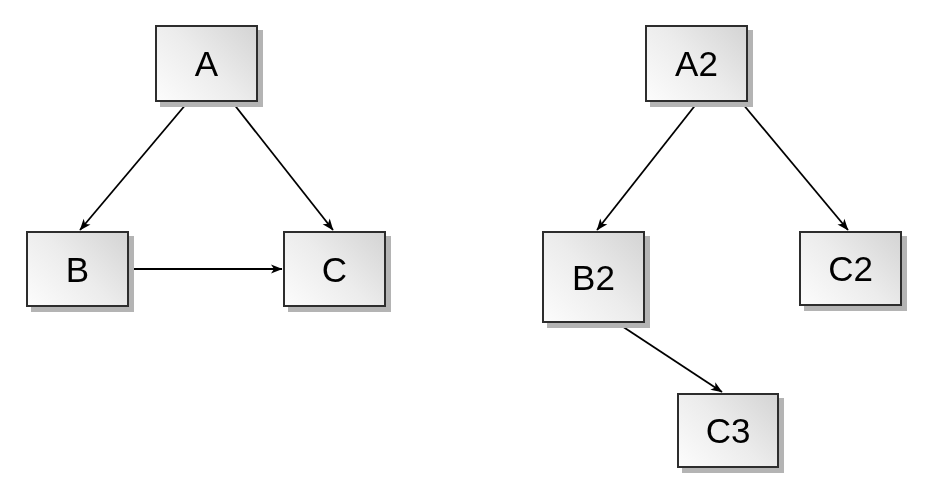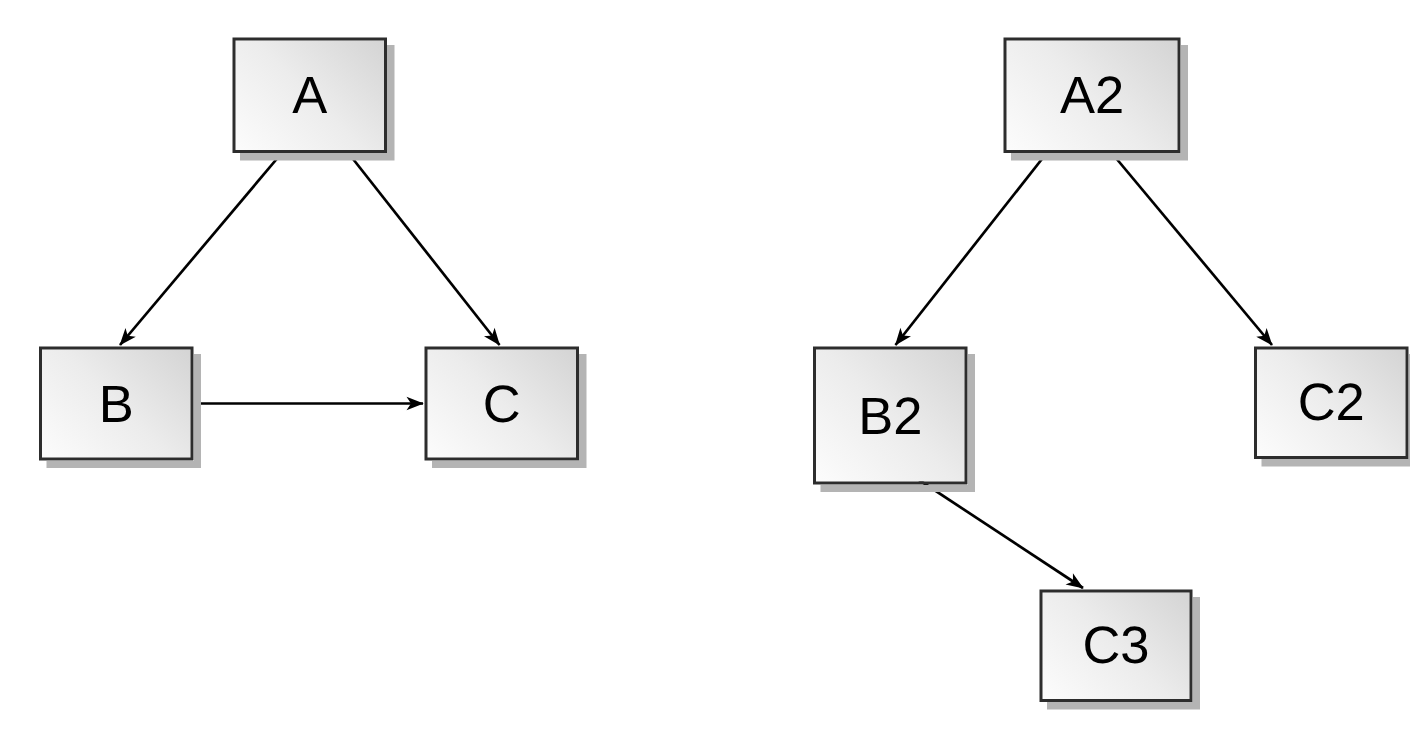--- a/index.html
+++ b/index.html
@@ -67,26 +67,26 @@
   <div id="node-layer">
       <div class="node" style="left: 155px; top: 25px; width: 103px; height: 77px; border-color: rgb(45, 45, 45); box-shadow: rgb(180, 180, 180) 5px 5px 0px 0px; background: linear-gradient(45deg, rgb(252, 252, 252) 0%, rgb(236, 236, 236) 50%, rgb(212, 212, 212) 100%);">
         <span class="node-label" style="color: rgb(0, 0, 0);">A</span>
       </div>
       <div class="node" style="left: 26px; top: 231px; width: 103px; height: 76px; border-color: rgb(45, 45, 45); box-shadow: rgb(180, 180, 180) 5px 5px 0px 0px; background: linear-gradient(45deg, rgb(252, 252, 252) 0%, rgb(236, 236, 236) 50%, rgb(212, 212, 212) 100%);">
         <span class="node-label" style="color: rgb(0, 0, 0);">B</span>
       </div>
       <div class="node" style="left: 283px; top: 231px; width: 103px; height: 76px; border-color: rgb(45, 45, 45); box-shadow: rgb(180, 180, 180) 5px 5px 0px 0px; background: linear-gradient(45deg, rgb(252, 252, 252) 0%, rgb(236, 236, 236) 50%, rgb(212, 212, 212) 100%);">
         <span class="node-label" style="color: rgb(0, 0, 0);">C</span>
       </div>
-      <div class="node" style="left: 669px; top: 25px; width: 118px; height: 77px; border-color: rgb(45, 45, 45); box-shadow: rgb(180, 180, 180) 5px 5px 0px 0px; background: linear-gradient(45deg, rgb(252, 252, 252) 0%, rgb(236, 236, 236) 50%, rgb(212, 212, 212) 100%);">
+      <div class="node" style="left: 645px; top: 25px; width: 103px; height: 77px; border-color: rgb(45, 45, 45); box-shadow: rgb(180, 180, 180) 5px 5px 0px 0px; background: linear-gradient(45deg, rgb(252, 252, 252) 0%, rgb(236, 236, 236) 50%, rgb(212, 212, 212) 100%);">
         <span class="node-label" style="color: rgb(0, 0, 0);">A2</span>
       </div>
       <div class="node" style="left: 542px; top: 231px; width: 103px; height: 92px; border-color: rgb(45, 45, 45); box-shadow: rgb(180, 180, 180) 5px 5px 0px 0px; background: linear-gradient(45deg, rgb(252, 252, 252) 0%, rgb(236, 236, 236) 50%, rgb(212, 212, 212) 100%);">
         <span class="node-label" style="color: rgb(0, 0, 0);">B2</span>
       </div>
-      <div class="node" style="left: 836px; top: 231px; width: 103px; height: 75px; border-color: rgb(45, 45, 45); box-shadow: rgb(180, 180, 180) 5px 5px 0px 0px; background: linear-gradient(45deg, rgb(252, 252, 252) 0%, rgb(236, 236, 236) 50%, rgb(212, 212, 212) 100%);">
+      <div class="node" style="left: 799px; top: 231px; width: 103px; height: 75px; border-color: rgb(45, 45, 45); box-shadow: rgb(180, 180, 180) 5px 5px 0px 0px; background: linear-gradient(45deg, rgb(252, 252, 252) 0%, rgb(236, 236, 236) 50%, rgb(212, 212, 212) 100%);">
         <span class="node-label" style="color: rgb(0, 0, 0);">C2</span>
       </div>
-      <div class="node" style="left: 677px; top: 393px; width: 102px; height: 75px; border-color: rgb(45, 45, 45); box-shadow: rgb(180, 180, 180) 5px 5px 0px 0px; background: linear-gradient(45deg, rgb(252, 252, 252) 0%, rgb(236, 236, 236) 50%, rgb(212, 212, 212) 100%); margin-left: 16px;">
+      <div class="node" style="left: 677px; top: 393px; width: 102px; height: 75px; border-color: rgb(45, 45, 45); box-shadow: rgb(180, 180, 180) 5px 5px 0px 0px; background: linear-gradient(45deg, rgb(252, 252, 252) 0%, rgb(236, 236, 236) 50%, rgb(212, 212, 212) 100%);">
         <span class="node-label" style="color: rgb(0, 0, 0);">C3</span>
       </div>
     </div>
 </div>
 
 </body></html>

